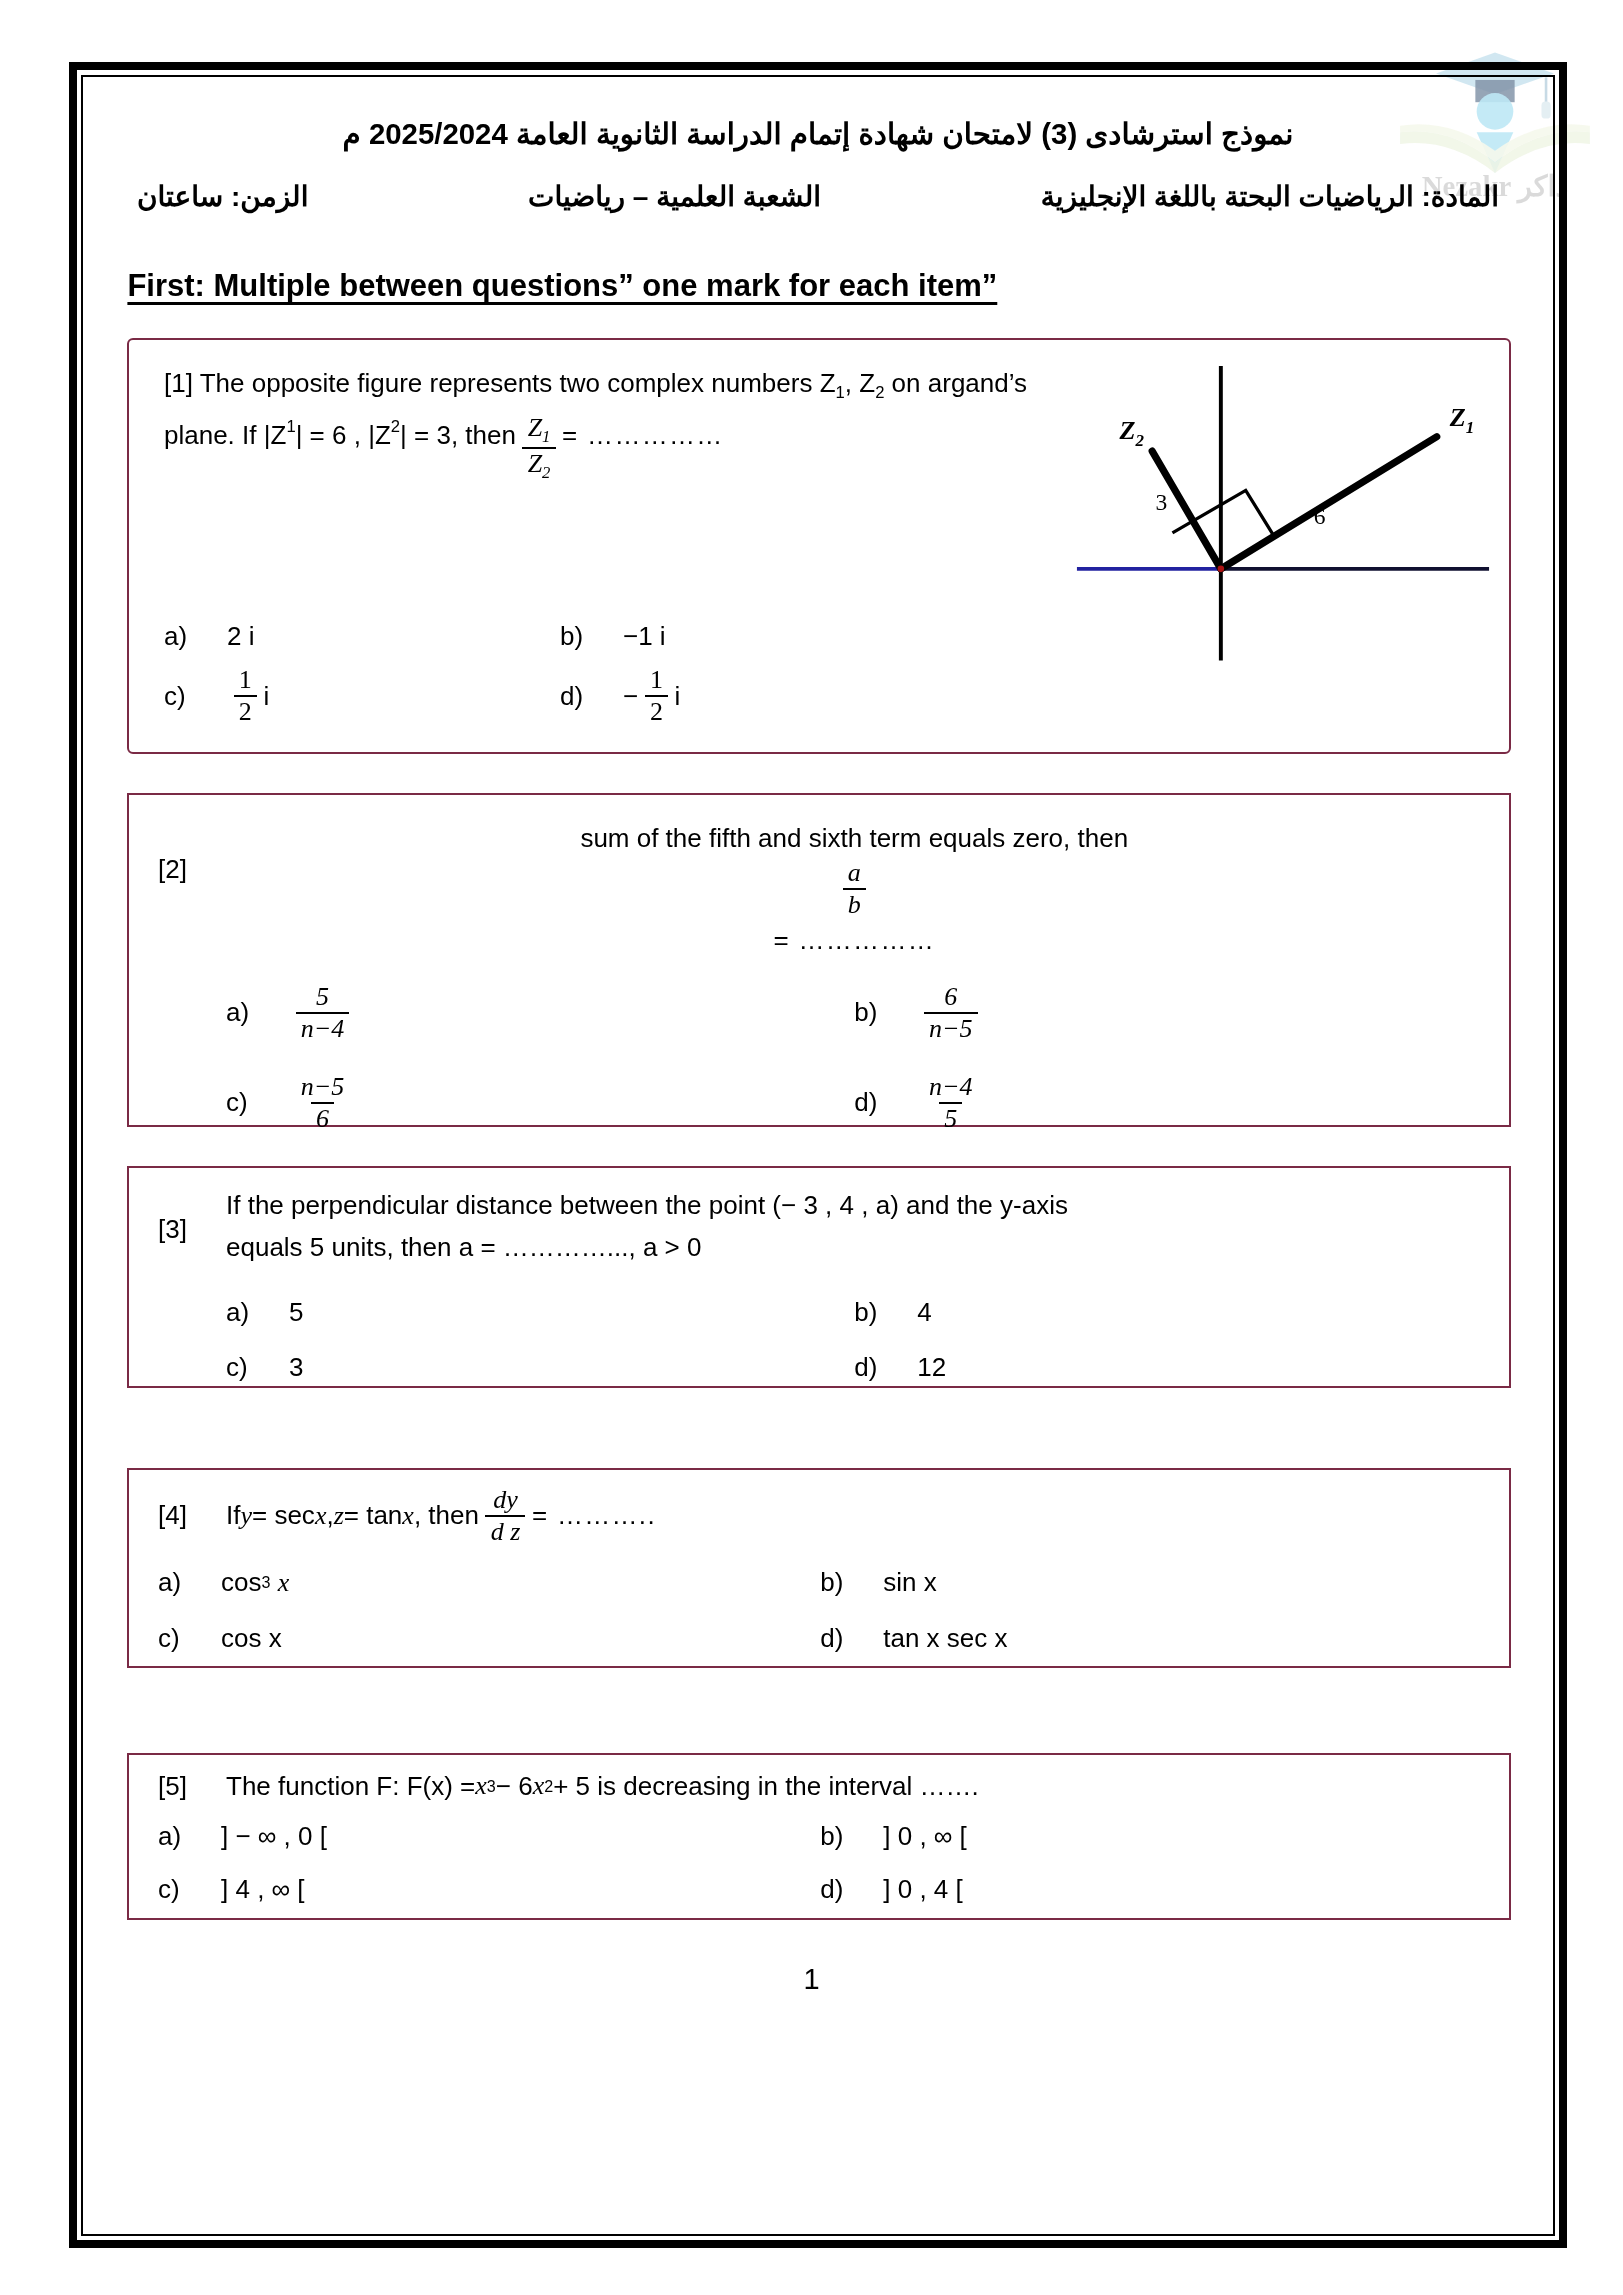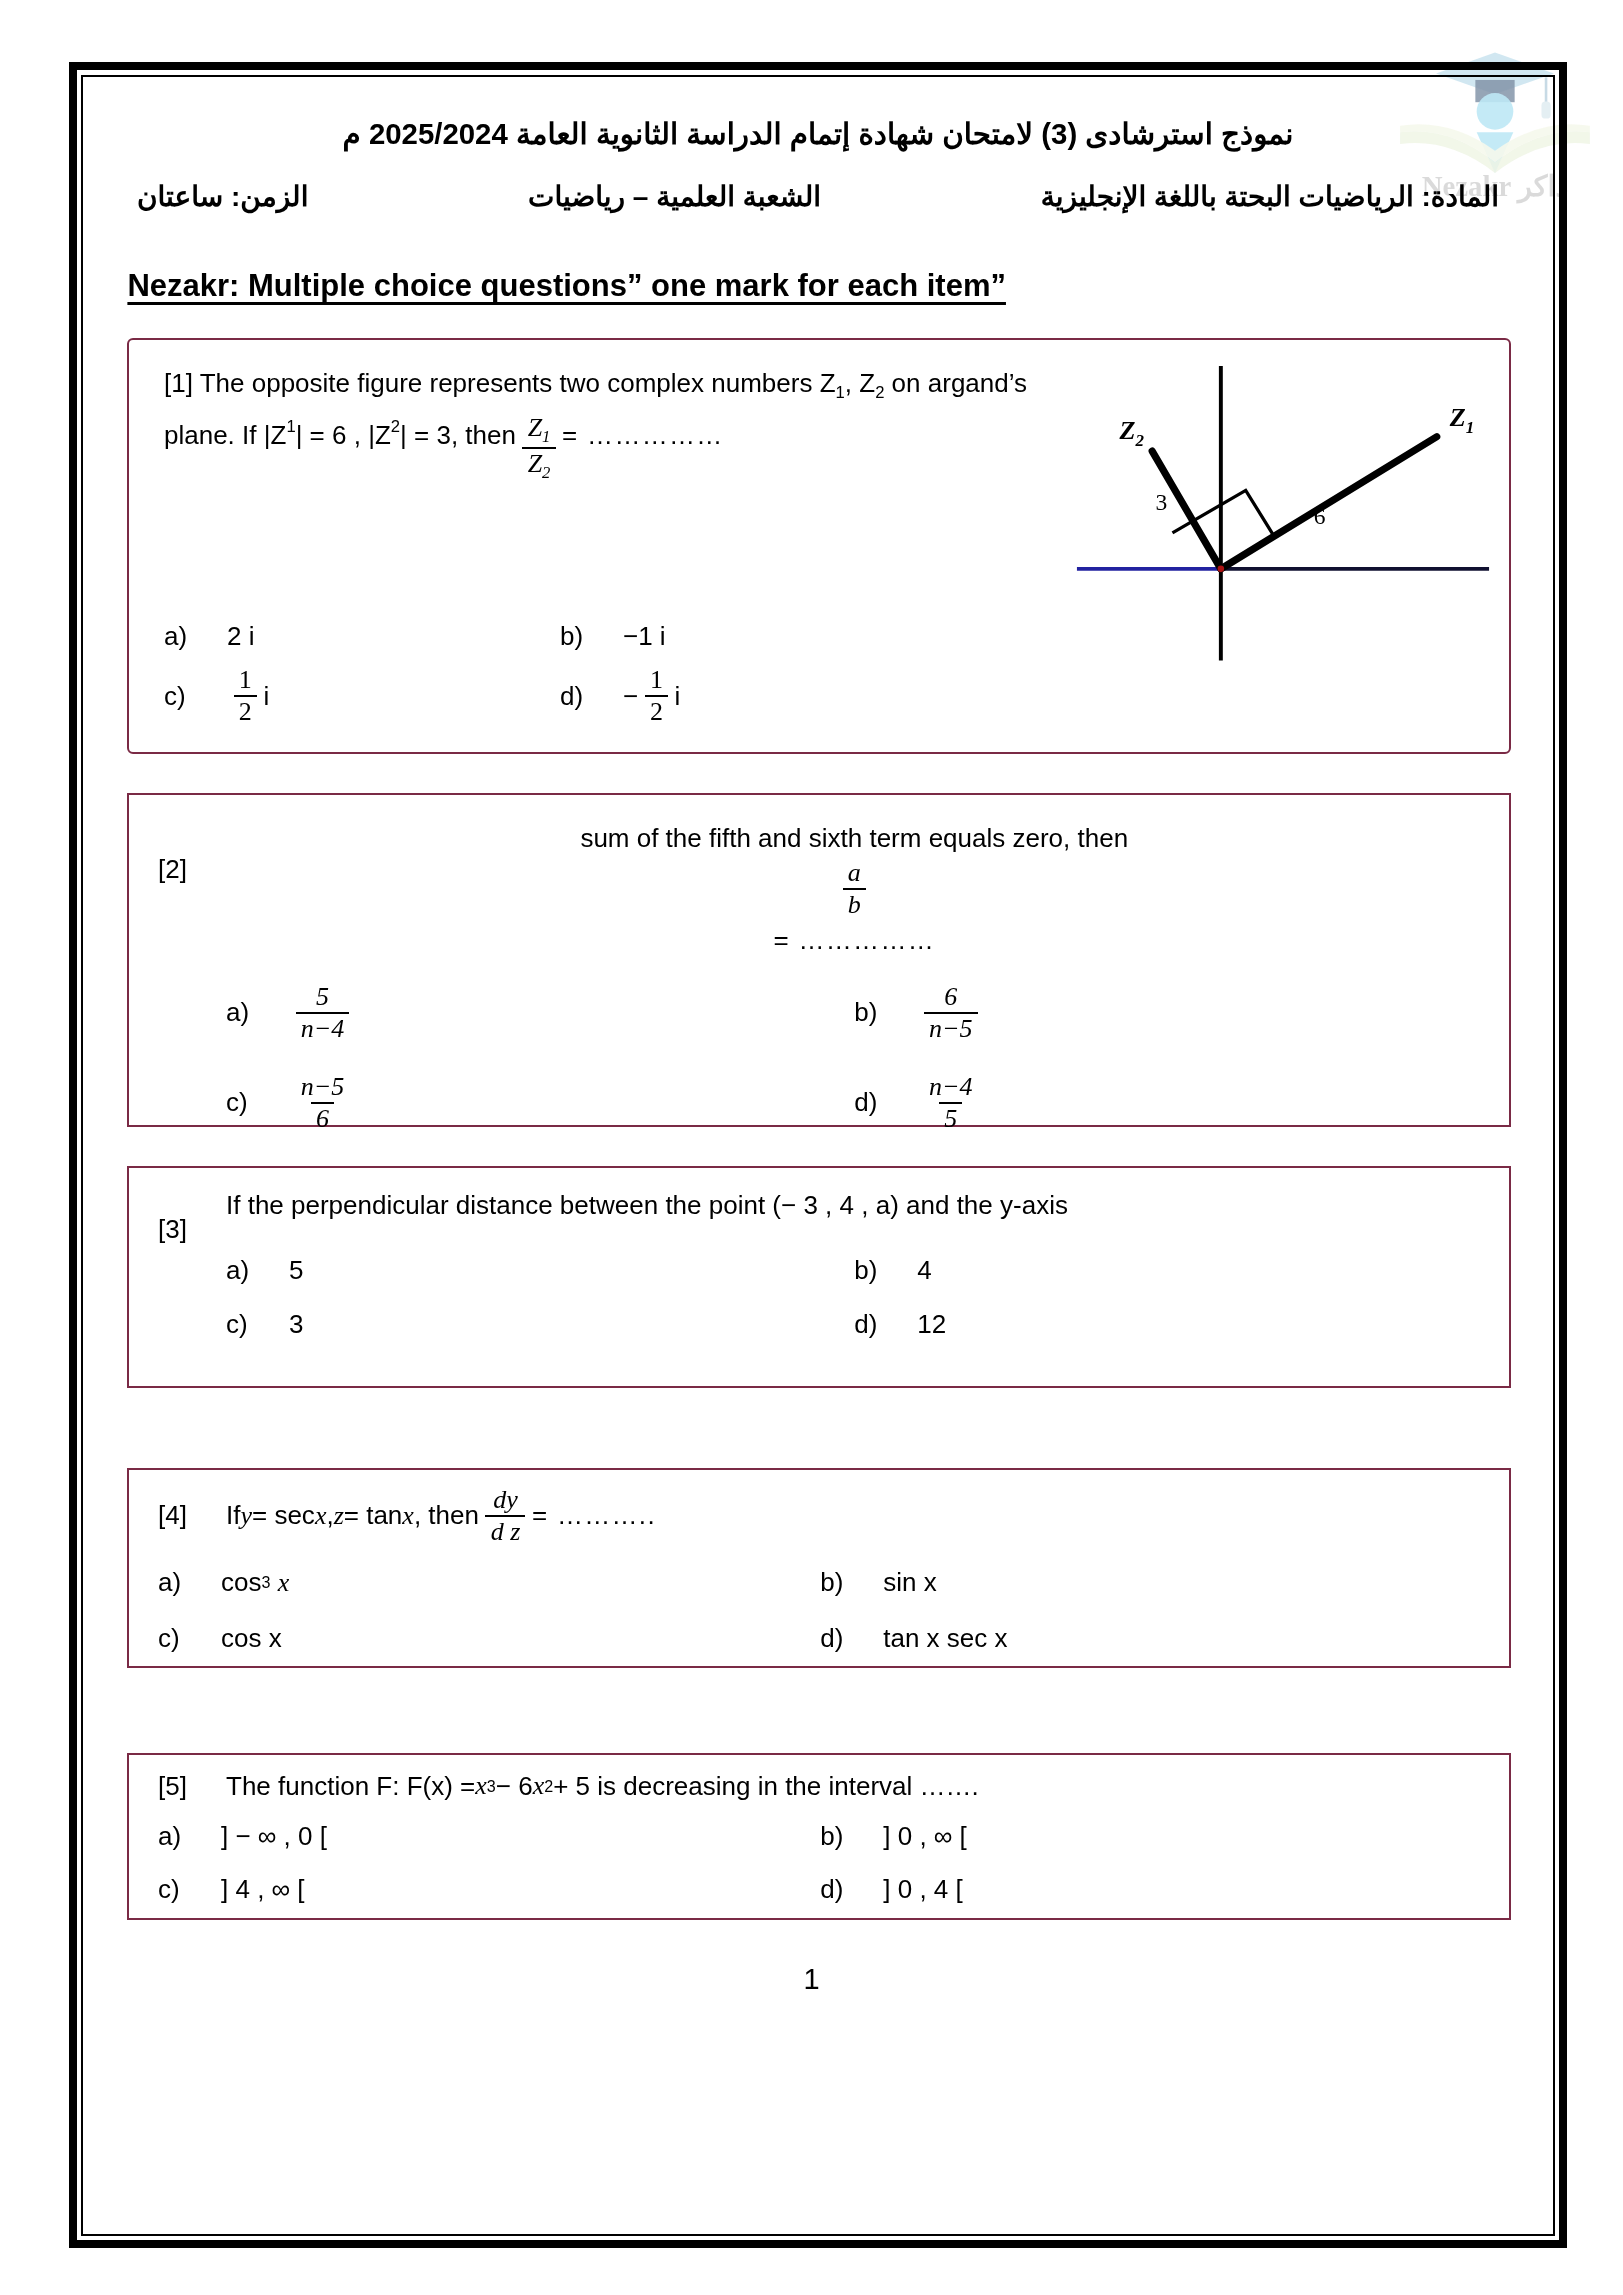--- a/index.html
+++ b/index.html
@@ -224,21 +224,21 @@
   <div class="content">
 
     <div class="hdr-line1">نموذج استرشادى (3) لامتحان شهادة إتمام الدراسة الثانوية العامة 2025/2024 م</div>
 
     <div class="hdr-line2">
       <div>المادة: الرياضيات البحتة باللغة الإنجليزية</div>
       <div>الشعبة العلمية – رياضيات</div>
       <div>الزمن: ساعتان</div>
     </div>
 
-    <div class="section-title">Nezakr: Multiple choice questions” one mark for each item”</div>
+    <div class="section-title">First: Multiple between questions” one mark for each item”</div>
 
     <div class="qbox q1">
       <div class="q1-wrap">
         <div class="q1-left">
           <div class="stem q1-stem-pad">
             <span class="qnum">[1]</span>
             <span>The opposite figure represents two complex numbers Z</span><span class="sub">1</span><span>, Z</span><span class="sub">2</span><span> on argand’s</span>
           </div>
           <div class="stem" style="display:flex;margin-top:6.5px;">
             <span>plane. If |Z</span>
@@ -356,20 +356,21 @@
           </div>
         </div>
       </div>
     </div>
 
     <div class="qbox q3">
       <div class="q3-wrap">
         <div class="q3-num qnum">[3]</div>
         <div class="q3-body">
           <div class="stem">If the perpendicular distance between the point (− 3 , 4 , a) and the y-axis</div>
+          <div class="stem">equals  5 units, then a = …………..., a &gt; 0</div>
 
           <div class="opts q3-opts">
             <div class="opt">
               <span class="opt-key">a)</span>
               <span class="opt-val">5</span>
             </div>
             <div class="opt">
               <span class="opt-key">b)</span>
               <span class="opt-val">4</span>
             </div>

